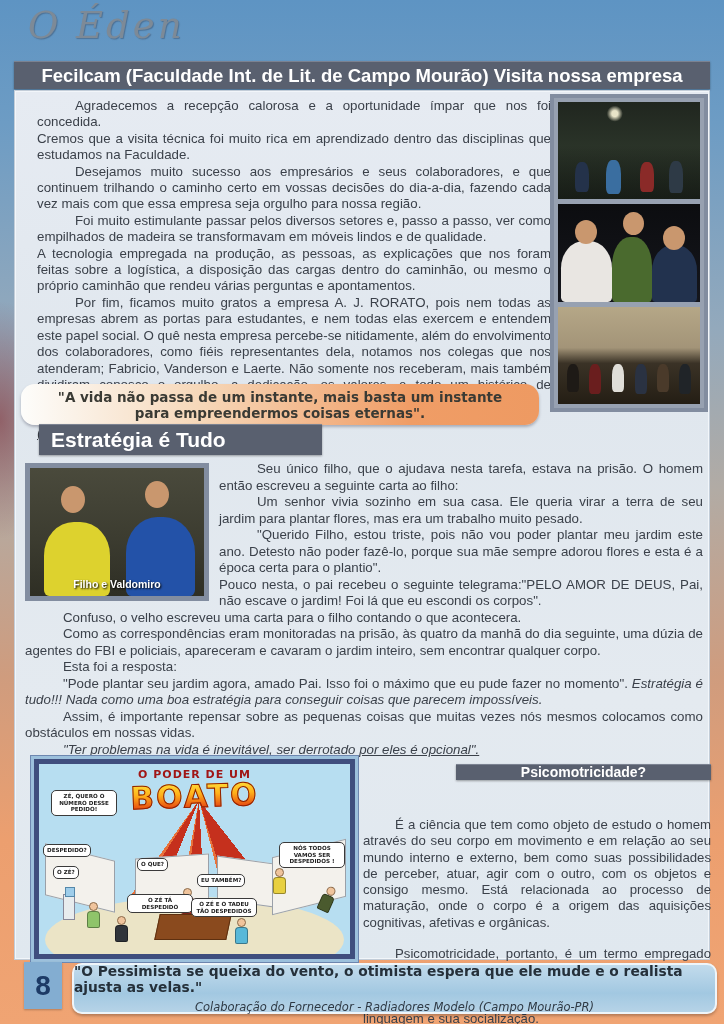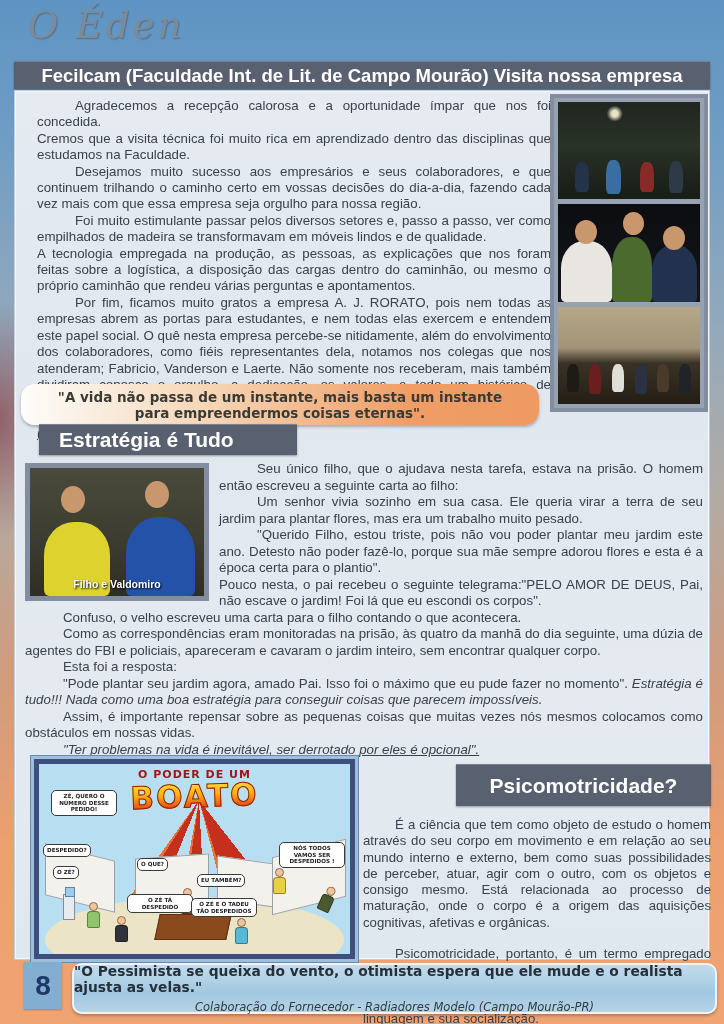--- a/index.html
+++ b/index.html
@@ -49,21 +49,21 @@
   .head { position:absolute; background:#c9976e; border-radius:50%; }
   .ph3 { background:linear-gradient(180deg,#b5a787 0%,#a39478 42%,#3a3226 58%,#241e14 100%); }
 
   
   .quote1 { left:6px; top:293px; width:518px; height:41px; border-radius:14px;
     background:linear-gradient(90deg,#fdfdfb 0%,#f6d7b8 35%,#f09d66 75%,#ee9a62 100%);
     box-shadow:0 2px 3px rgba(60,60,80,.35); display:flex; flex-direction:column;
     align-items:center; justify-content:center;
     font-family:"DejaVu Sans", sans-serif; font-weight:bold; font-size:13.5px; color:#3a3a34; }
 
-  .strat-bar { left:24px; top:333px; width:258px; height:31px; font-size:21px; padding-left:20px; }
+  .strat-bar { left:24px; top:333px; width:283px; height:31px; font-size:21px; padding-left:12px; }
 
   
   .story { left:10px; top:370px; width:678px; font-size:13.3px; line-height:16.5px;
     color:#3b414a; text-align:justify; }
   .story p.ind { text-indent:38px; }
   .pframe { float:left; width:184px; height:138px; border:5px solid #828da0;
     margin:2px 10px 4px 0; position:relative; overflow:hidden;
     background:linear-gradient(180deg,#4a4a3c 0%,#3c3c30 55%,#2e2e24 100%); }
   .pframe .cap { position:absolute; bottom:4px; left:0; right:0; text-align:center;
     color:#fff; font-weight:bold; font-size:10.5px; text-shadow:1px 1px 2px #000; }
@@ -111,21 +111,21 @@
   .b0 { left:12px;  top:26px; }
   .b1 { left:4px;   top:80px; }
   .b2 { left:14px;  top:102px; }
   .b3 { left:98px;  top:94px; }
   .b4 { left:88px;  top:130px; }
   .b5 { left:158px; top:110px; }
   .b6 { left:152px; top:134px; }
   .b7 { left:240px; top:78px; }
 
   
-  .psico-bar { left:441px; top:673px; width:255px; height:42px; font-size:21px; justify-content:center; }
+  .psico-bar { left:441px; top:673px; width:255px; height:16px; font-size:14px; justify-content:center;align-items:flex-end; }
   .byline { left:346px; top:708px; width:350px; text-align:center; font-size:12.4px; color:#3b414a; }
   .psico-text { left:348px; top:726px; width:348px; font-size:13.2px; line-height:16.3px;
     color:#3b414a; text-align:justify; }
   .psico-text p { text-indent:32px; }
   .psico-text p + p { margin-top:15px; }
 
   
   .pagenum { left:24px; top:962px; width:38px; height:47px; background:#83add1;
     color:#1d3a66; font-size:28px; font-weight:bold; display:flex; align-items:center;
     justify-content:center; box-shadow:0 1px 2px rgba(0,0,0,.25); }

